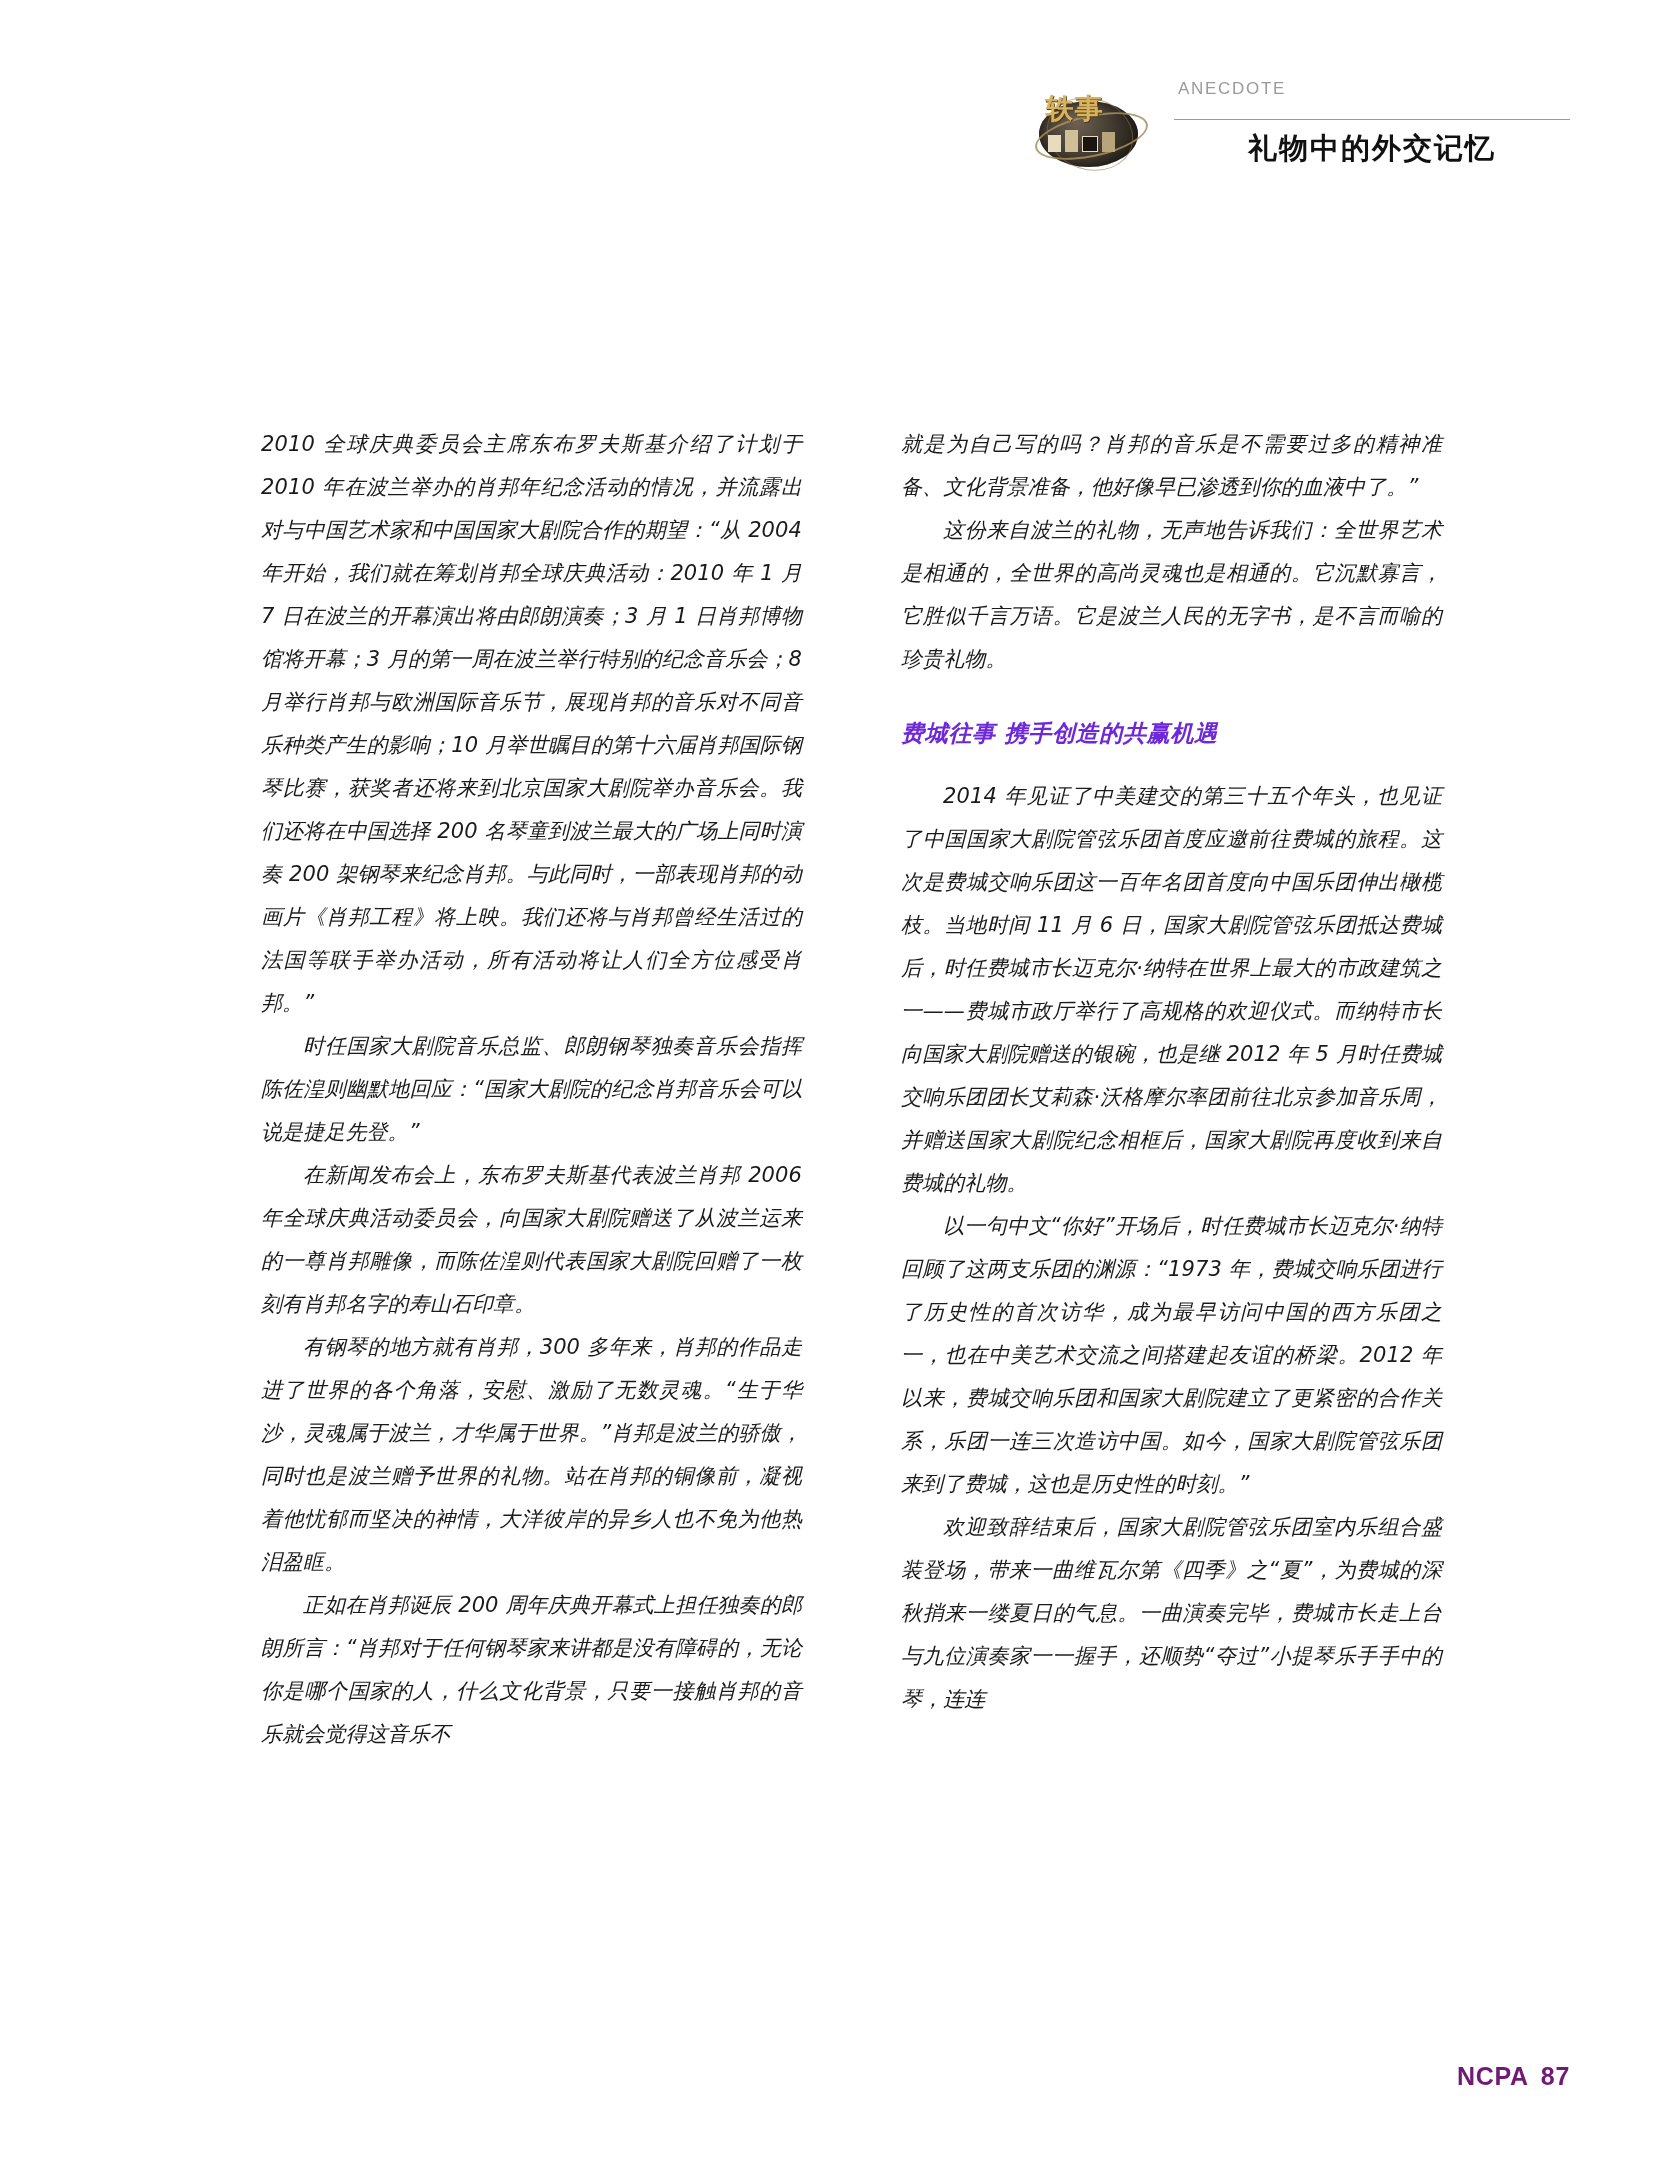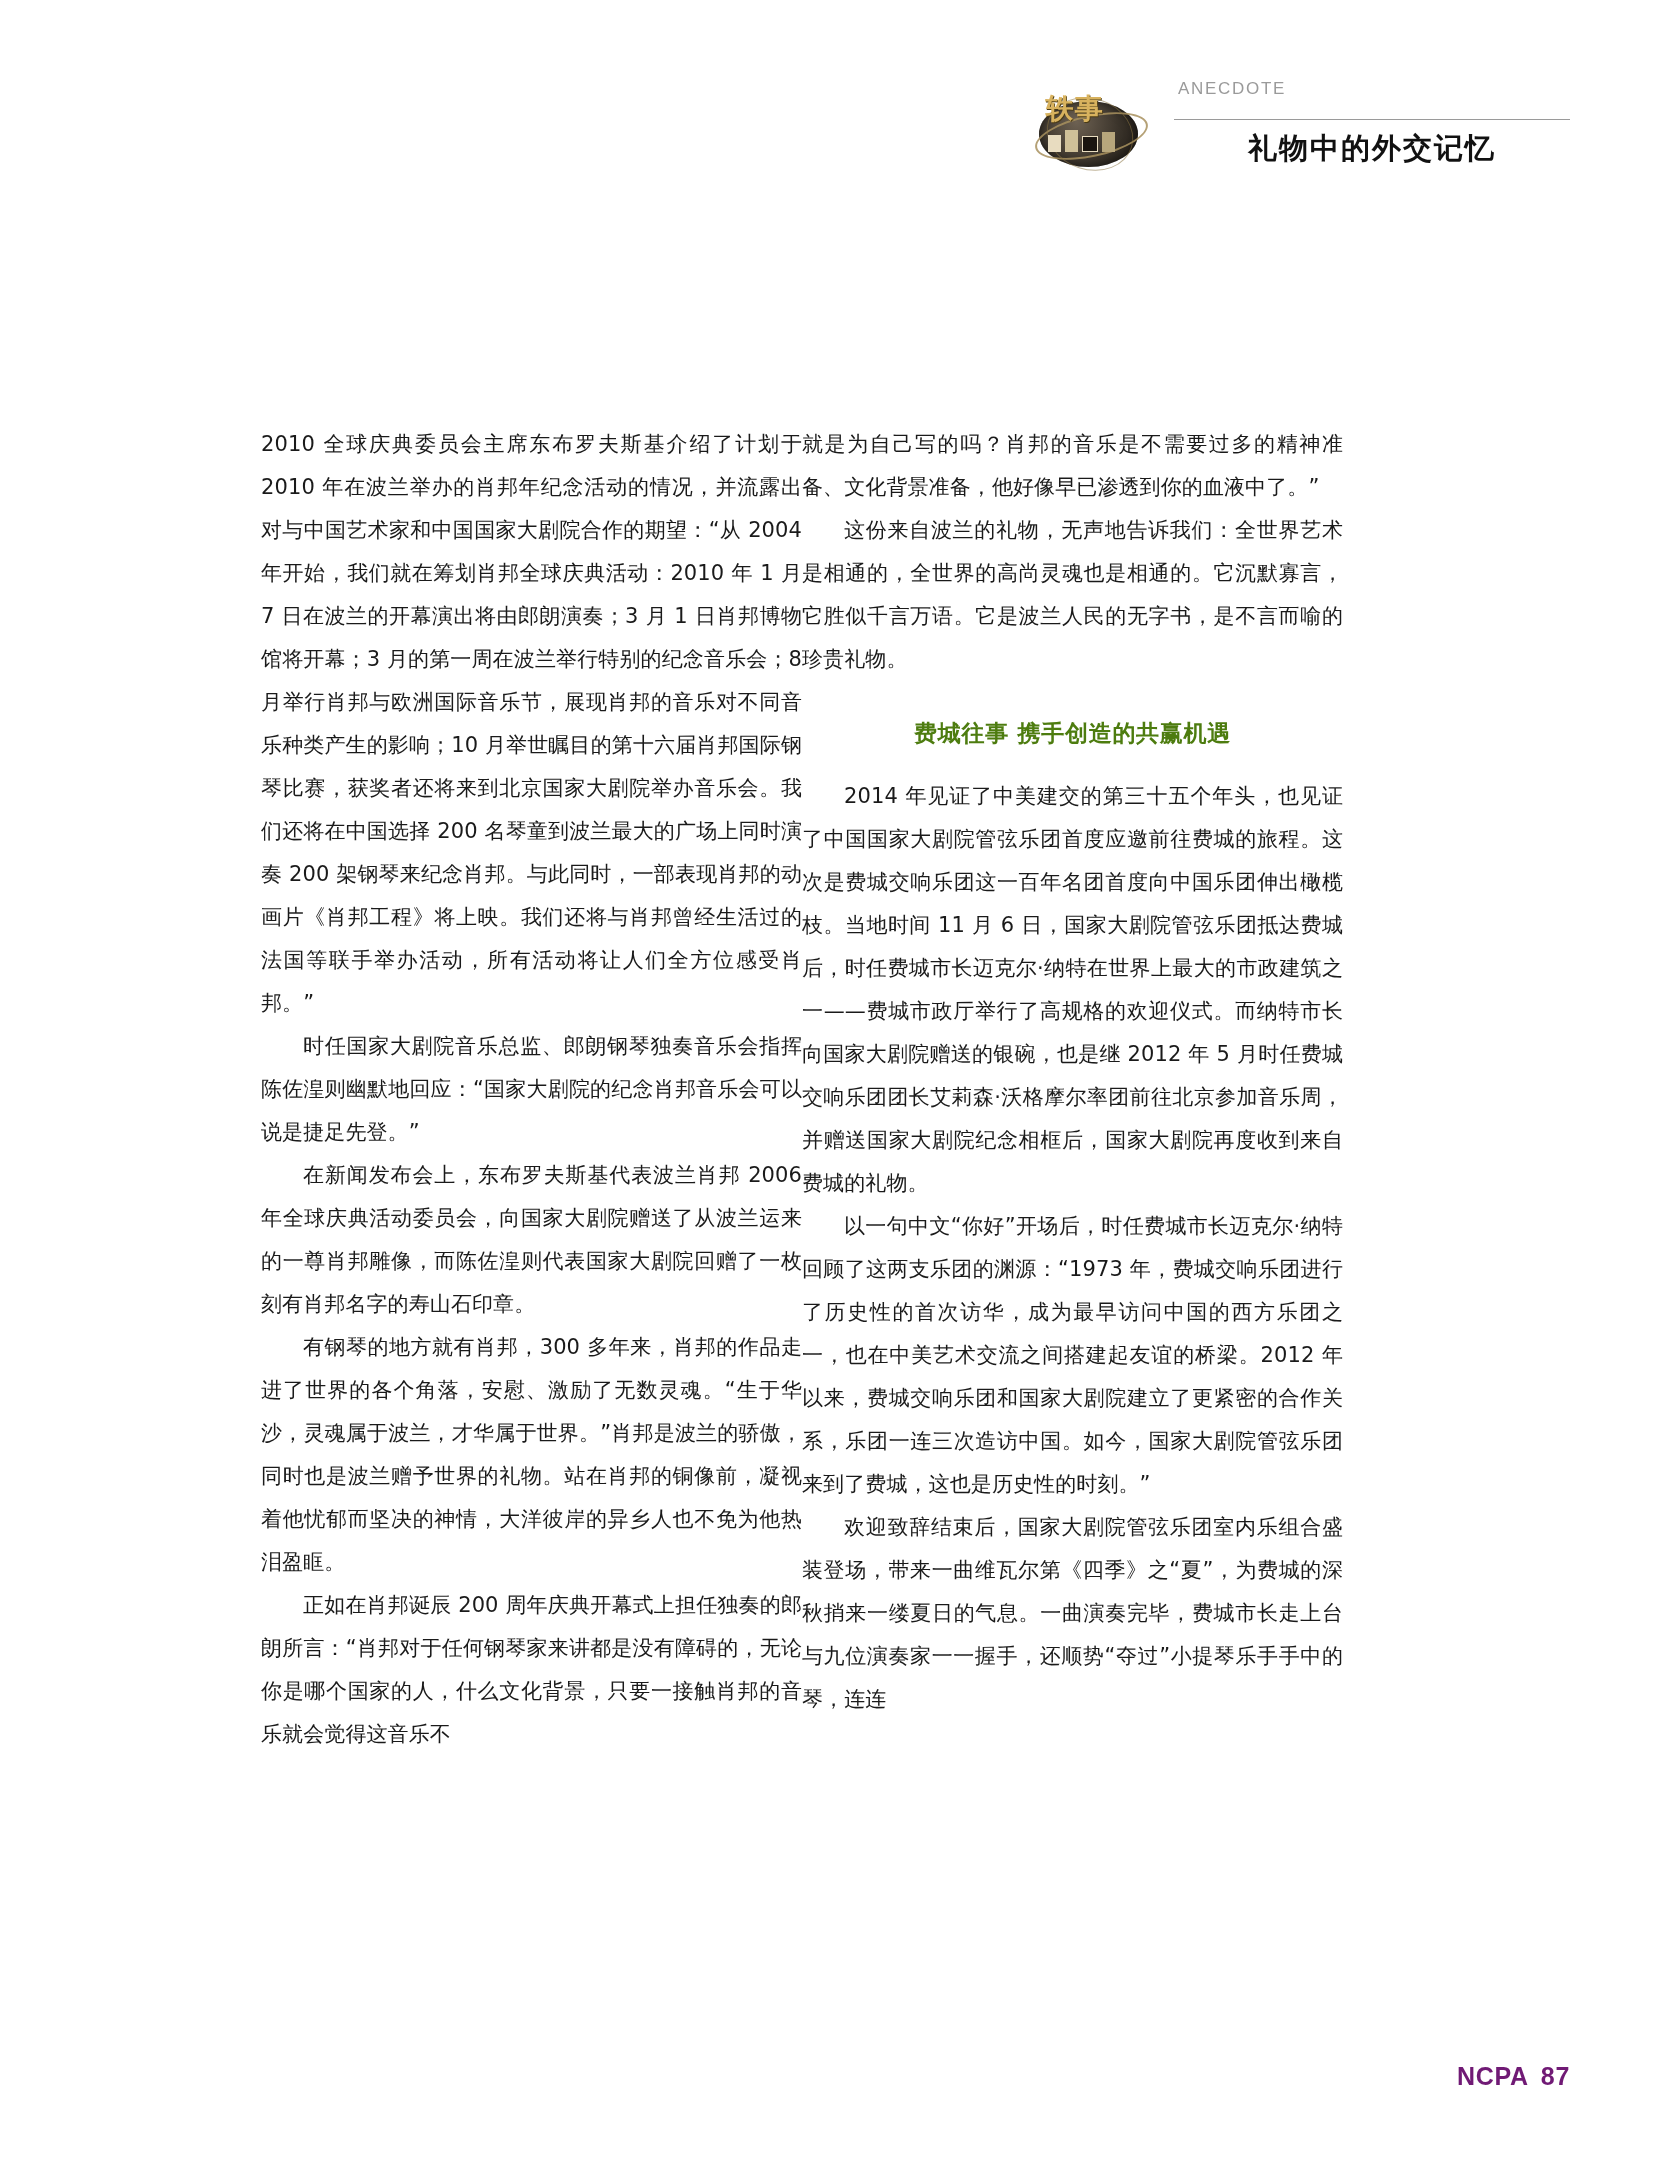--- a/index.html
+++ b/index.html
@@ -118,20 +118,22 @@
     font-family: "DejaVu Sans", sans-serif;
   }
 
   
   .columns {
     position: absolute;
     top: 423px;
     left: 261px;
     width: 1182px;
     display: flex;
+    gap: 99px;
+    font-style: italic;
   }
   .col {
     width: 541px;
   }
   p.para {
     margin: 0 0 0 0;
     font-size: 21px;
     line-height: 43px;
     text-align: justify;
     text-justify: inter-ideograph;
@@ -139,22 +141,21 @@
     font-family: "DejaVu Sans", "Liberation Sans", sans-serif;
     color: #1a1a1a;
   }
   p.indent { text-indent: 2em; }
   h2.section {
     font-size: 23px;
     font-weight: bold;
     letter-spacing: 0.7px;
     margin: 37px 0 26.4px 0;
     font-family: "DejaVu Sans", sans-serif;
-    color: #4d7c0f;
-    text-align: center;
+    color: #6d28d9;
   }
 
   
   .footer {
     position: absolute;
     right: 106px;
     bottom: 92px;
     font-size: 25px;
     font-weight: bold;
     letter-spacing: 0.7px;

